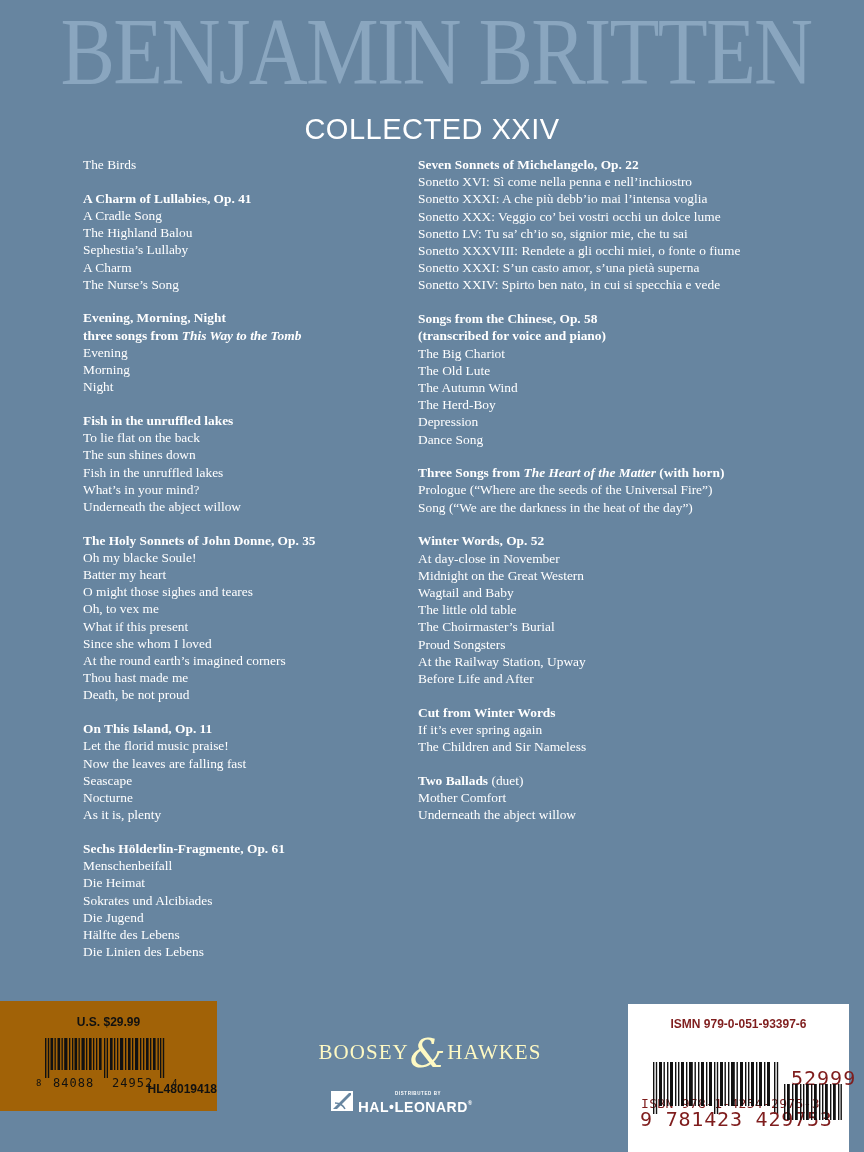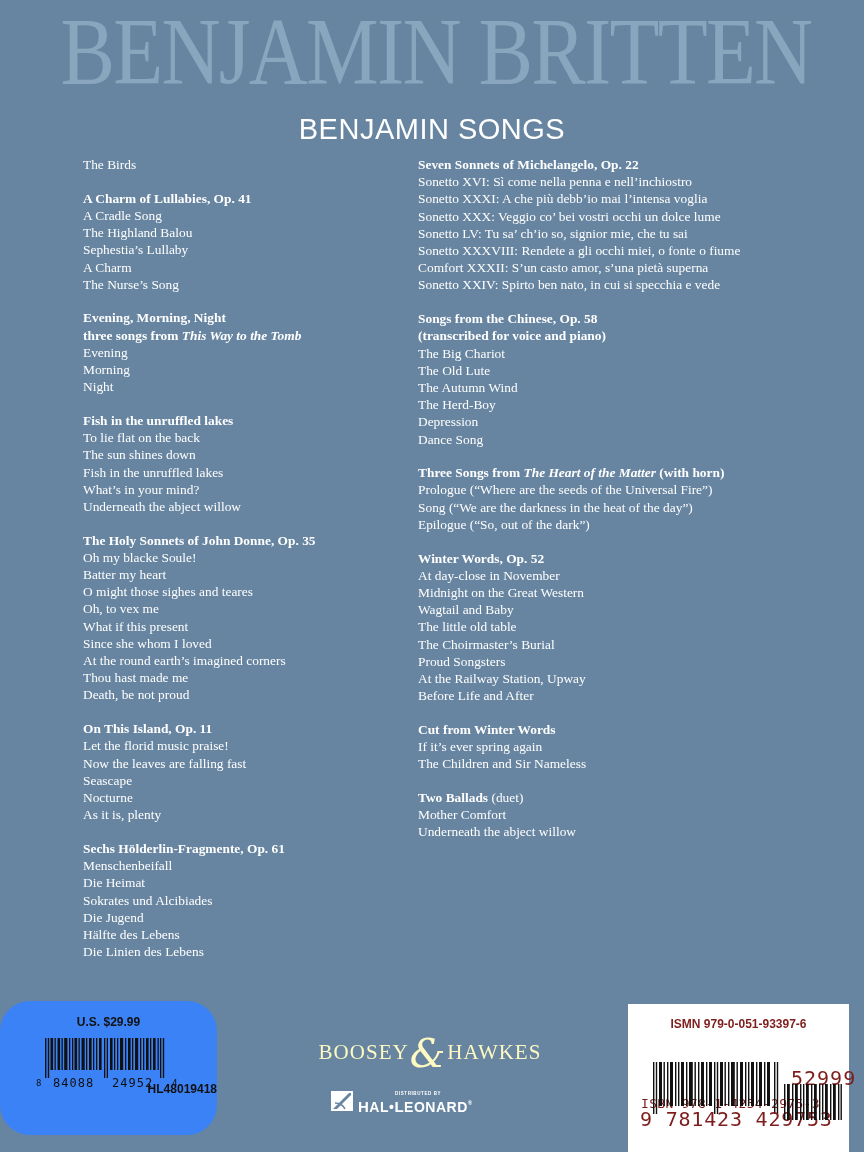--- a/index.html
+++ b/index.html
@@ -33,24 +33,23 @@
     }
     .col.left { left: 83px; width: 320px; }
     .col.right { left: 418px; width: 380px; }
     .group { margin-bottom: 16.5px; }
     .heading { font-weight: bold; display: block; }
     .heading i { font-style: italic; }
     .heading .plain { font-weight: normal; }
     .song { display: block; white-space: nowrap; }
 
     .box-left {
-      position: absolute; left: 0; top: 1001px; width: 217px; height: 134px;
-      background: #3b82f6; color: #111;
+      position: absolute; left: 0; top: 1001px; width: 217px; height: 110px;
+      background: #a16207; color: #111;
       font-family: "Liberation Sans", sans-serif;
-      border-radius: 30px;
     }
     .box-right {
       position: absolute; left: 628px; top: 1004px; width: 221px; height: 148px;
       background: #ffffff; color: #7f1d1d;
       font-family: "Liberation Sans", sans-serif;
     }
     .price { position: absolute; left: 0; width: 217px; top: 14px; text-align: center; font-weight: bold; font-size: 12px; }
     .upc-bars { position: absolute; left: 45px; top: 37px; width: 122px; height: 40px; }
     .upc-digits { position: absolute; left: 36px; top: 75px; width: 150px; font-family: "DejaVu Sans Mono", monospace; font-size: 12px; }
     .upc-digits span { position: absolute; top: 0; }
@@ -72,21 +71,21 @@
     .distributed { position: absolute; left: 395px; top: 1091px; font-family: "Liberation Sans", sans-serif; font-size: 4.5px; letter-spacing: 0.6px; font-weight: bold; }
     .hl-logo { position: absolute; left: 331px; top: 1089px; width: 24px; height: 24px; }
     .hl-name { position: absolute; left: 358px; top: 1098px; font-family: "Liberation Sans", sans-serif; font-weight: bold; font-size: 14px; letter-spacing: 0.5px; white-space: nowrap; }
     .hl-name .big { font-size: 15px; }
     .hl-name .reg { font-size: 6px; vertical-align: 7px; }
   </style>
 </head>
 <body>
 
 <div class="composer">BENJAMIN BRITTEN</div>
-<div class="subtitle">BENJAMIN SONGS</div>
+<div class="subtitle">COLLECTED XXIV</div>
 
 <div class="col left">
   <div class="group">
     <span class="song">The Birds</span>
   </div>
 
   <div class="group">
     <span class="heading">A Charm of Lullabies, Op. 41</span>
     <span class="song">A Cradle Song</span>
     <span class="song">The Highland Balou</span>
@@ -146,40 +145,39 @@
 </div>
 
 <div class="col right">
   <div class="group">
     <span class="heading">Seven Sonnets of Michelangelo, Op. 22</span>
     <span class="song">Sonetto XVI: Sì come nella penna e nell’inchiostro</span>
     <span class="song">Sonetto XXXI: A che più debb’io mai l’intensa voglia</span>
     <span class="song">Sonetto XXX: Veggio co’ bei vostri occhi un dolce lume</span>
     <span class="song">Sonetto LV: Tu sa’ ch’io so, signior mie, che tu sai</span>
     <span class="song">Sonetto XXXVIII: Rendete a gli occhi miei, o fonte o fiume</span>
-    <span class="song">Comfort XXXII: S’un casto amor, s’una pietà superna</span>
+    <span class="song">Sonetto XXXI: S’un casto amor, s’una pietà superna</span>
     <span class="song">Sonetto XXIV: Spirto ben nato, in cui si specchia e vede</span>
   </div>
 
   <div class="group">
     <span class="heading">Songs from the Chinese, Op. 58</span>
     <span class="heading">(transcribed for voice and piano)</span>
     <span class="song">The Big Chariot</span>
     <span class="song">The Old Lute</span>
     <span class="song">The Autumn Wind</span>
     <span class="song">The Herd-Boy</span>
     <span class="song">Depression</span>
     <span class="song">Dance Song</span>
   </div>
 
   <div class="group">
     <span class="heading"><span>Three Songs from </span><i>The Heart of the Matter</i><span> (with horn)</span></span>
     <span class="song">Prologue (“Where are the seeds of the Universal Fire”)</span>
     <span class="song">Song (“We are the darkness in the heat of the day”)</span>
-    <span class="song">Epilogue (“So, out of the dark”)</span>
   </div>
 
   <div class="group">
     <span class="heading">Winter Words, Op. 52</span>
     <span class="song">At day-close in November</span>
     <span class="song">Midnight on the Great Western</span>
     <span class="song">Wagtail and Baby</span>
     <span class="song">The little old table</span>
     <span class="song">The Choirmaster’s Burial</span>
     <span class="song">Proud Songsters</span>

